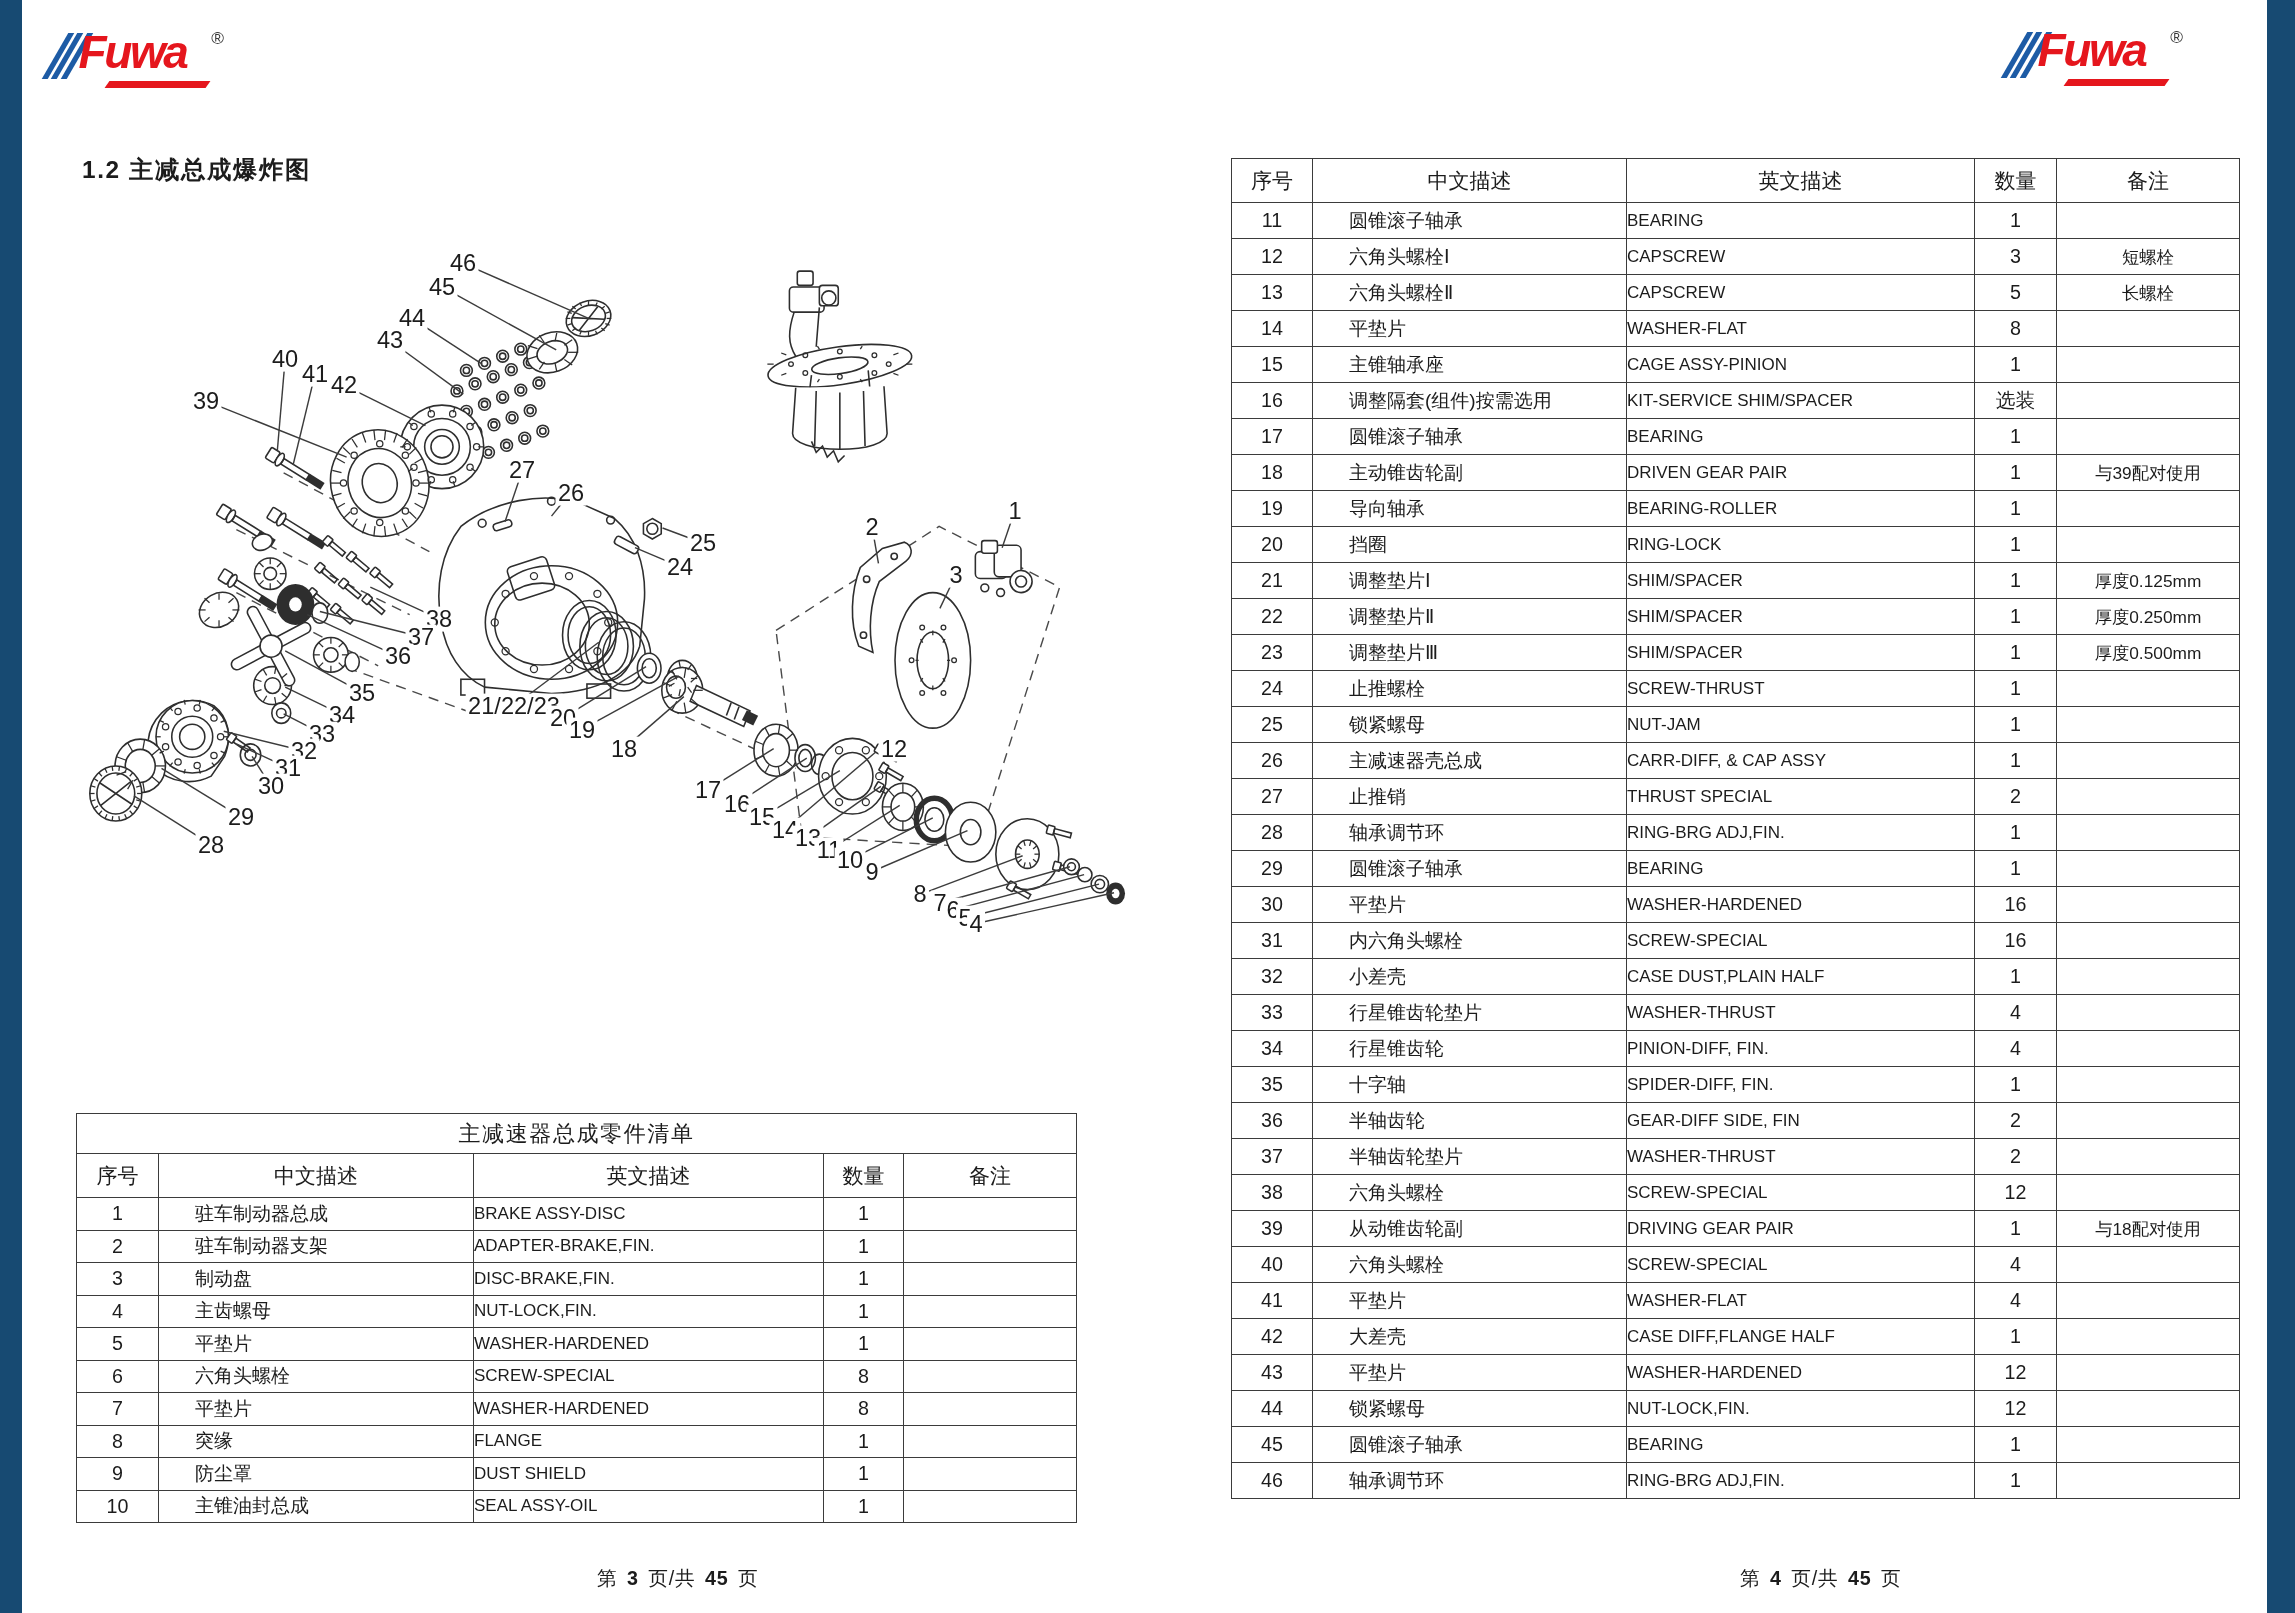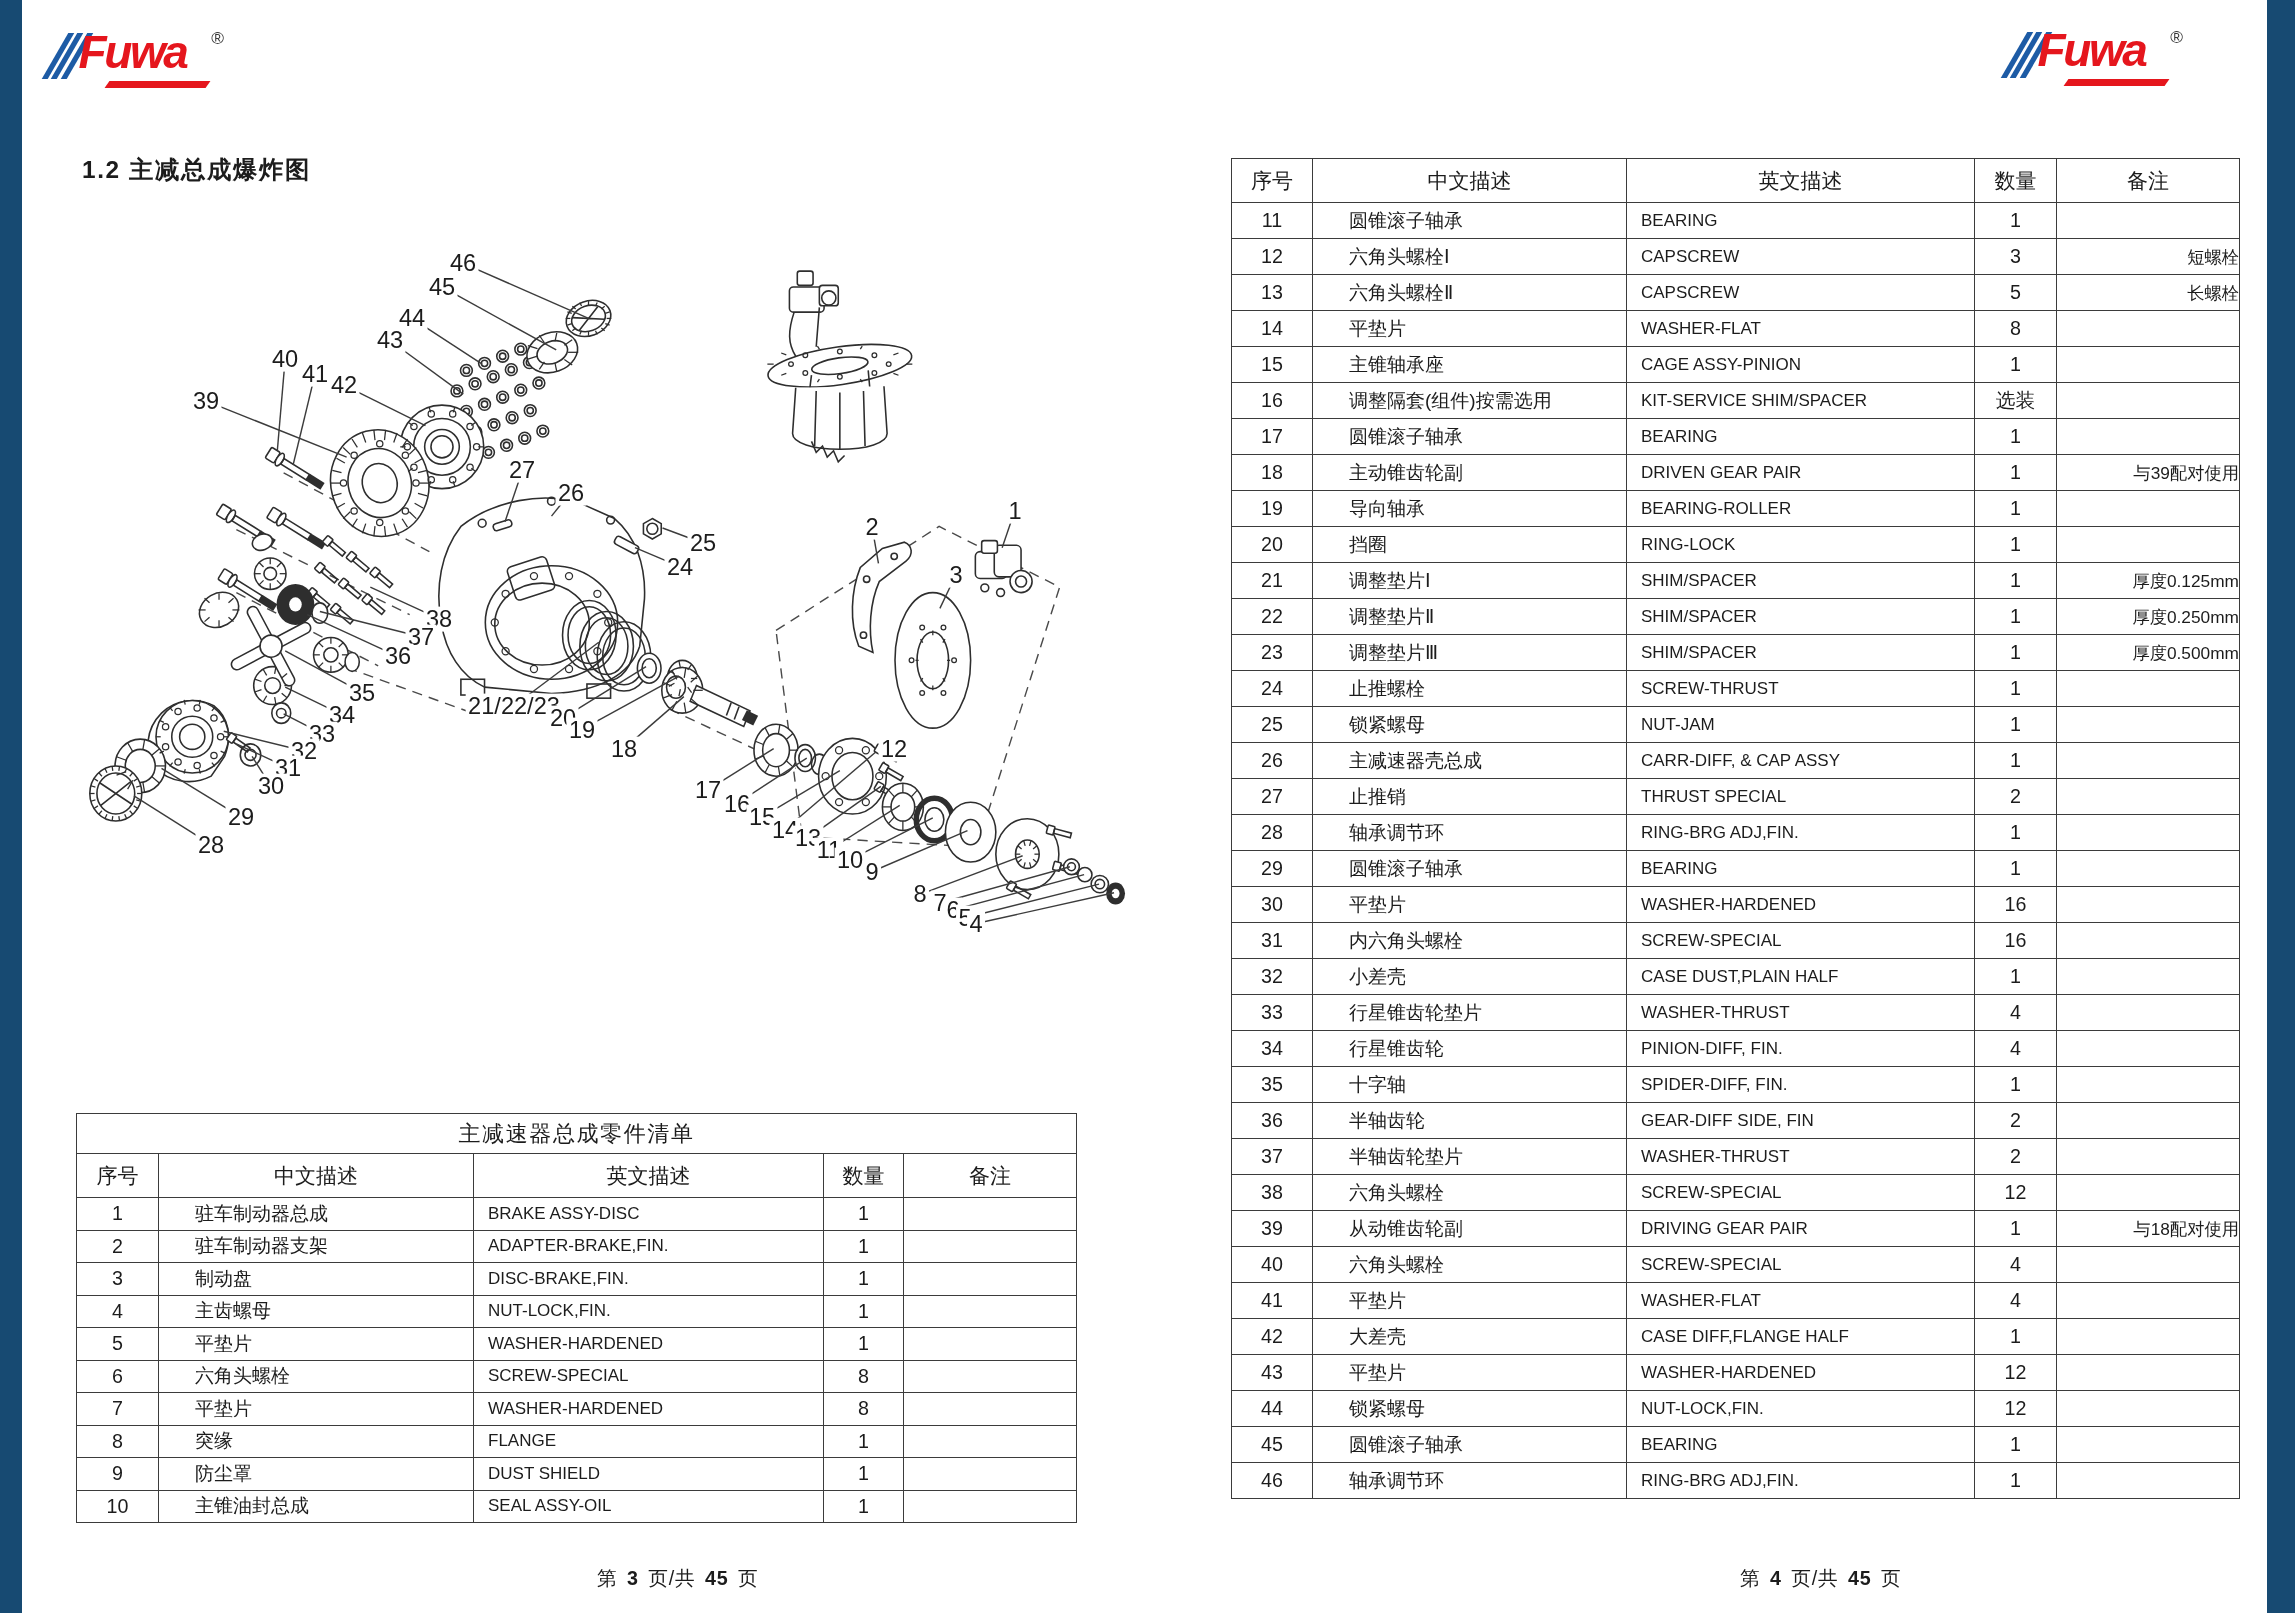--- a/index.html
+++ b/index.html
@@ -46,22 +46,22 @@
   .left-table{ left:76px; top:1113px; width:1001px; }
   .right-table{ left:1231px; top:158px; width:1008px; }
   .left-table .title-row th{ height:39px; font-size:22px; letter-spacing:1.6px; }
   .left-table .header-row th{ height:43px; }
   .right-table .header-row th{ height:43px; }
   .left-table td{ height:31.5px; }
   .right-table td{ height:35px; }
   .parts-table td{ font-size:19px; }
   .parts-table td:nth-child(1),.parts-table td:nth-child(4){ text-align:center; font-size:19.7px; }
   .parts-table td:nth-child(2){ padding-left:36px; }
-  .parts-table td:nth-child(3){ padding-left:14px; font-size:17px; }
-  .parts-table td:nth-child(5){ text-align:right; font-size:17.3px; }
+  .parts-table td:nth-child(3){ font-size:17px; }
+  .parts-table td:nth-child(5){ text-align:center; font-size:17.3px; }
 
   .footer{ position:absolute; top:1565px; width:331px; text-align:right; font-size:19.7px; letter-spacing:0.8px; }
   .footer b{ margin:0 7.9px; }
   .footer .seg{ margin:0 1.6px; }
   .footer-left{ left:429px; }
   .footer-right{ left:1572px; }
 </style>
 </head>
 <body>
 

